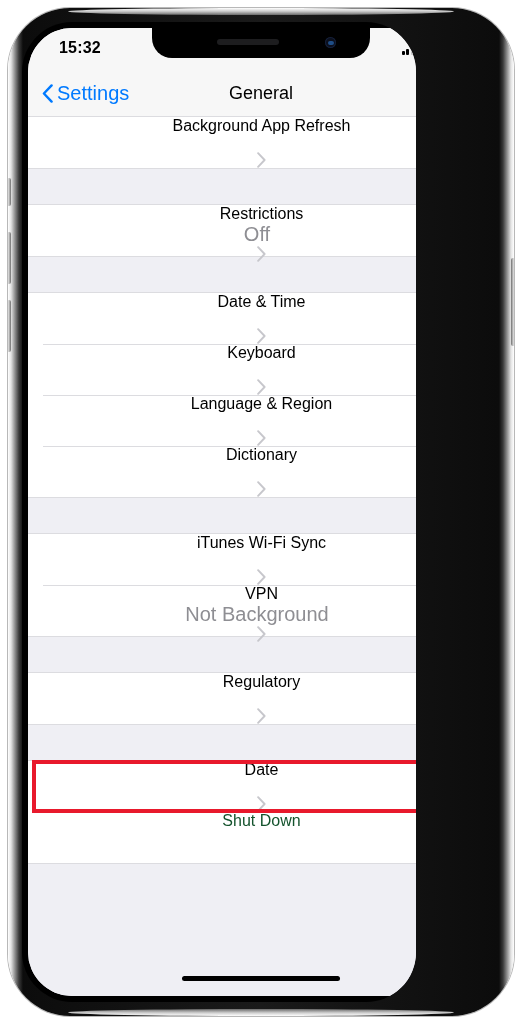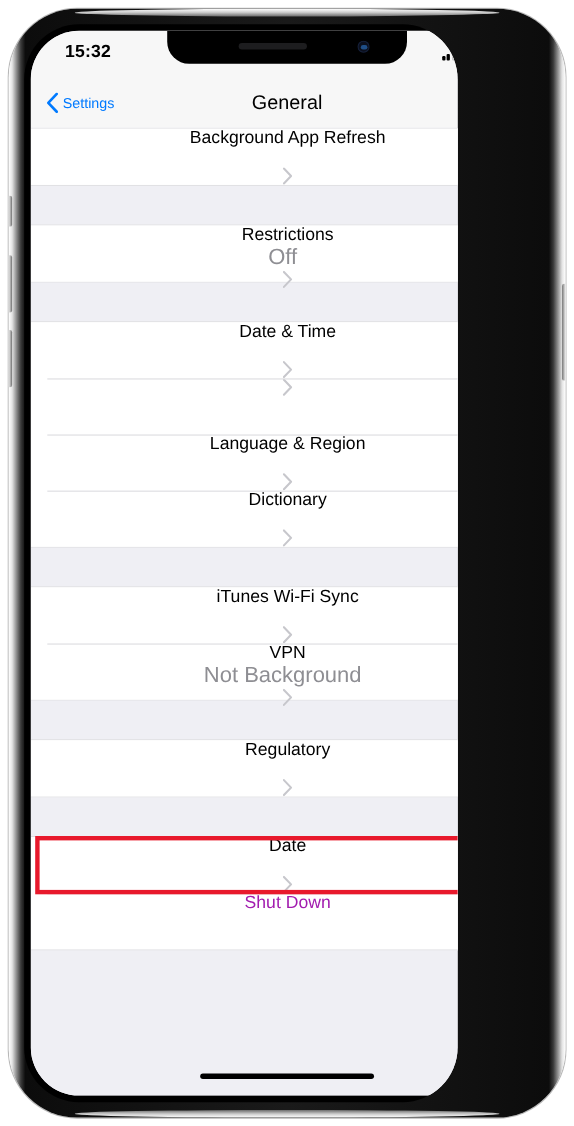--- a/index.html
+++ b/index.html
@@ -202,21 +202,21 @@
     height: 46px;
     display: flex;
     align-items: center;
     gap: 4px;
     cursor: pointer;
   }
   #nav-back .chev {
     width: 11px; height: 19px;
   }
   #nav-back-label {
-    font-size: 13px;
+    font-size: 20px;
     color: #007aff;
   }
   #nav-title {
     position: absolute;
     left: 0; right: 0;
     top: 0;
     height: 46px;
     line-height: 46px;
     text-align: center;
     font-size: 18px;
@@ -255,21 +255,21 @@
     left: 15px; right: 0; top: 0;
     height: 0.5px;
     background: #dcdce0;
   }
   .row-label {
     font-size: 16px;
     color: #000;
     flex: 1;
     white-space: nowrap;
   }
-  .row-label.link { color: #a21caf; text-align: right; }
+  .row-label.link { color: #14532d; text-align: right; }
   .row-value {
     font-size: 20px;
     color: #8e8e93;
     margin-right: 9px;
     white-space: nowrap;
   }
   .row-chevron {
     width: 9px;
     height: 16px;
     flex: 0 0 auto;
@@ -371,20 +371,21 @@
           </div>
           <div class="spacer"></div>
           <div class="group">
             <div class="row">
               <span class="row-label">Date &amp; Time</span>
               <svg class="row-chevron" viewBox="0 0 9 16">
                 <path d="M1.1 1.2 7.6 8l-6.5 6.8" fill="none" stroke="#C7C7CC" stroke-width="1.9" stroke-linecap="round" stroke-linejoin="round"></path>
               </svg>
             </div>
             <div class="row">
+              <span class="row-label">Keyboard</span>
               <svg class="row-chevron" viewBox="0 0 9 16">
                 <path d="M1.1 1.2 7.6 8l-6.5 6.8" fill="none" stroke="#C7C7CC" stroke-width="1.9" stroke-linecap="round" stroke-linejoin="round"></path>
               </svg>
             </div>
             <div class="row">
               <span class="row-label">Language &amp; Region</span>
               <svg class="row-chevron" viewBox="0 0 9 16">
                 <path d="M1.1 1.2 7.6 8l-6.5 6.8" fill="none" stroke="#C7C7CC" stroke-width="1.9" stroke-linecap="round" stroke-linejoin="round"></path>
               </svg>
             </div>

